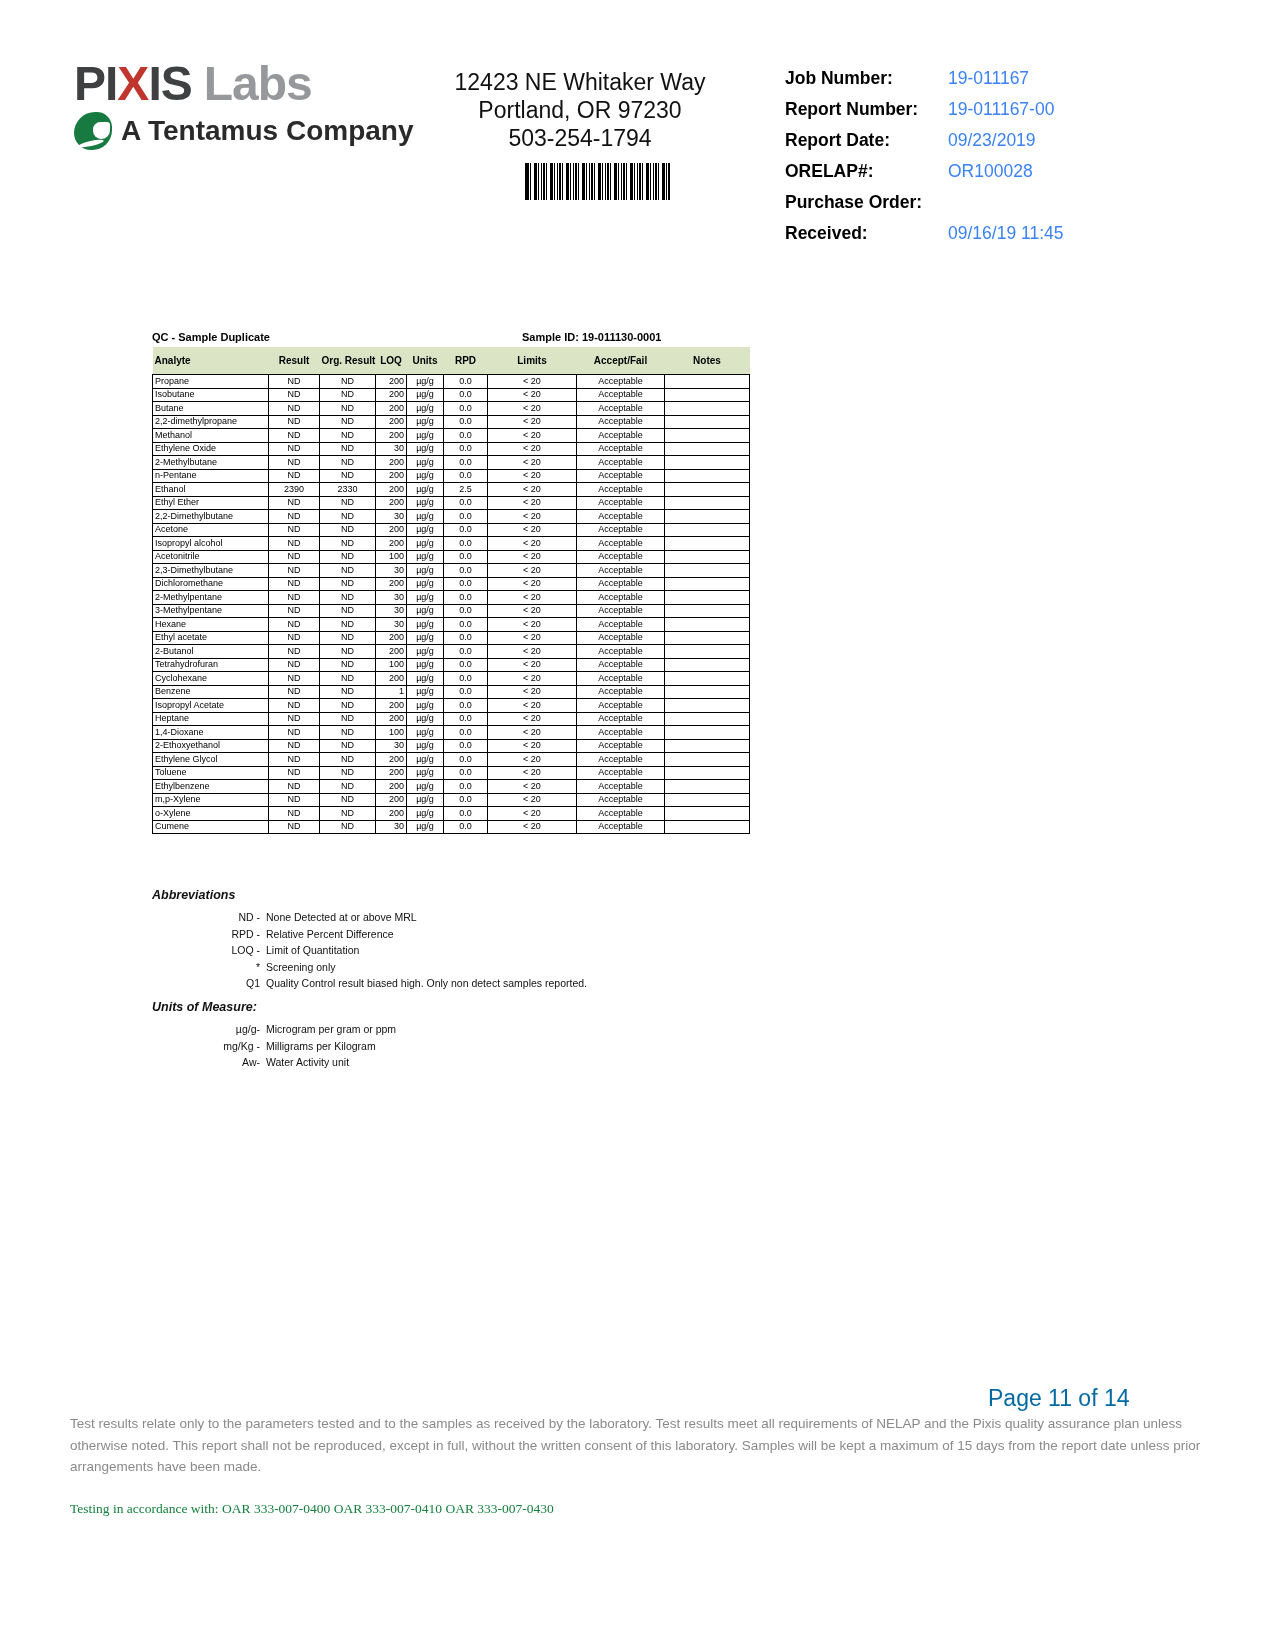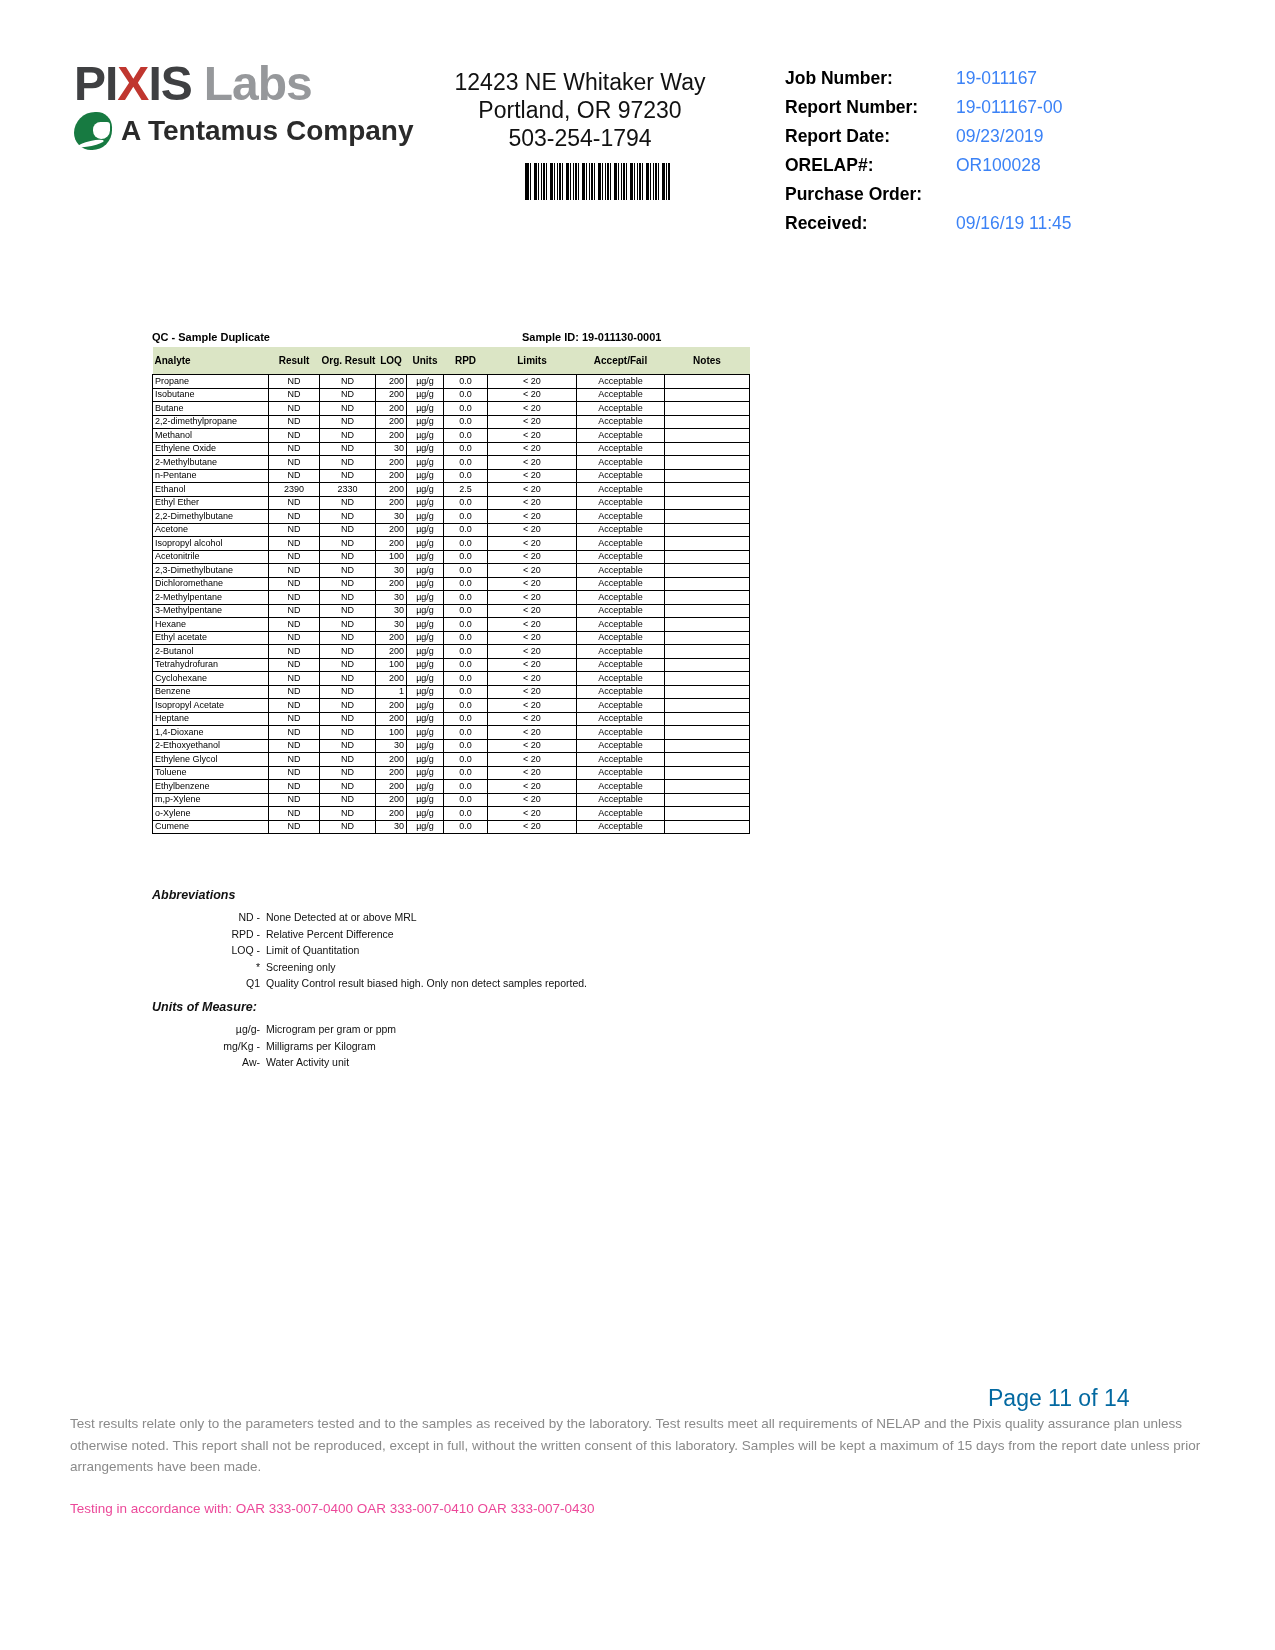--- a/index.html
+++ b/index.html
@@ -28,21 +28,21 @@
   .barcode { position:absolute; left:525px; top:163px; width:145px; height:37px;
     background:repeating-linear-gradient(90deg,
       #000 0px, #000 2px, #fff 2px, #fff 3px,
       #000 3px, #000 4px, #fff 4px, #fff 7px,
       #000 7px, #000 10px, #fff 10px, #fff 11px,
       #000 11px, #000 12px, #fff 12px, #fff 14px,
       #000 14px, #000 15px, #fff 15px, #fff 16px);
     border-left:2px solid #000; border-right:2px solid #000;
   }
 
-  .job-info { position:absolute; left:785px; top:68px; display:grid; grid-template-columns:163px auto; column-gap:0; row-gap:10px; font-size:17.5px;gap:8px; }
+  .job-info { position:absolute; left:785px; top:68px; display:grid; grid-template-columns:163px auto; column-gap:0; row-gap:10px; font-size:17.5px; }
   .job-label { font-weight:bold; color:#000; }
   .job-value { color:#3b82f6; }
 
   
   .qc-block { position:absolute; left:152px; top:331px; width:597px; }
   .qc-title-row { position:relative; height:15px; font-size:11px; font-weight:bold; }
   .qc-sample-id { position:absolute; left:370px; top:0; white-space:nowrap; }
 
   table.qc { border-collapse:collapse; table-layout:fixed; width:597px; margin-top:1px; }
   table.qc thead th {
@@ -70,21 +70,21 @@
   .abbr-block .def-line:first-of-type { margin-top:9px; }
   .def-term { width:108px; text-align:right; margin-right:6px; flex:none; }
   .def-text { white-space:nowrap; }
   .units-block { position:absolute; left:152px; top:1000px; font-size:10.5px; color:#111; }
   .units-block .def-line:first-of-type { margin-top:9px; }
 
   
   .page-number { position:absolute; left:988px; top:1385px; font-size:23px; color:#0369a1; }
   .disclaimer { position:absolute; left:70px; top:1413px; font-size:13.5px; line-height:21.5px; color:#8a8a8a; }
   .disclaimer div { white-space:nowrap; }
-  .testing-line { position:absolute; left:70px; top:1501px; font-size:13.5px; color:#ec4899; white-space:nowrap; }
+  .testing-line { position:absolute; left:70px; top:1501px; font-size:13.5px; color:#15803d; white-space:nowrap;font-family:Liberation Serif, serif; }
 </style>
 </head>
 <body>
 
 <div class="page">
 
   <div class="logo-block">
     <div class="logo-line1">
       <span class="logo-dark">PI</span><span class="logo-red">X</span><span class="logo-dark">IS</span><span class="logo-gray">Labs</span>
     </div>

